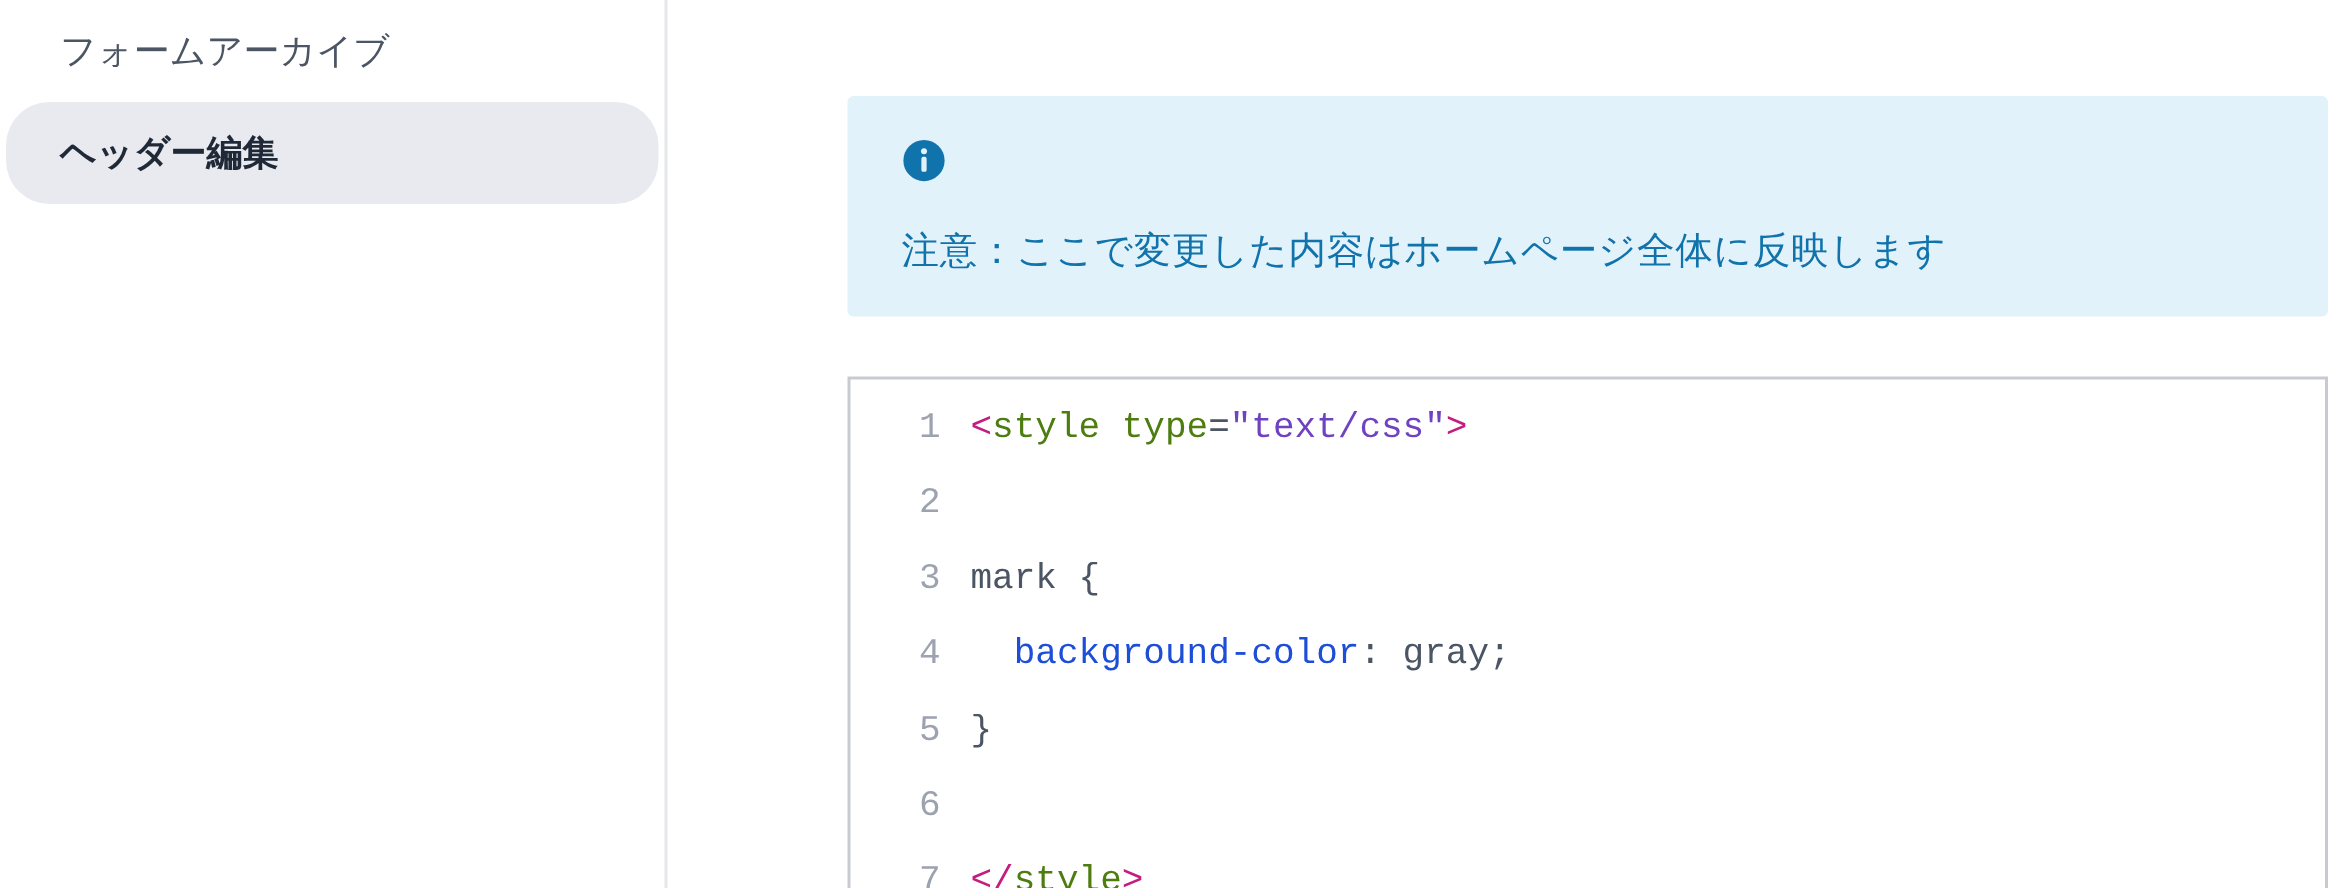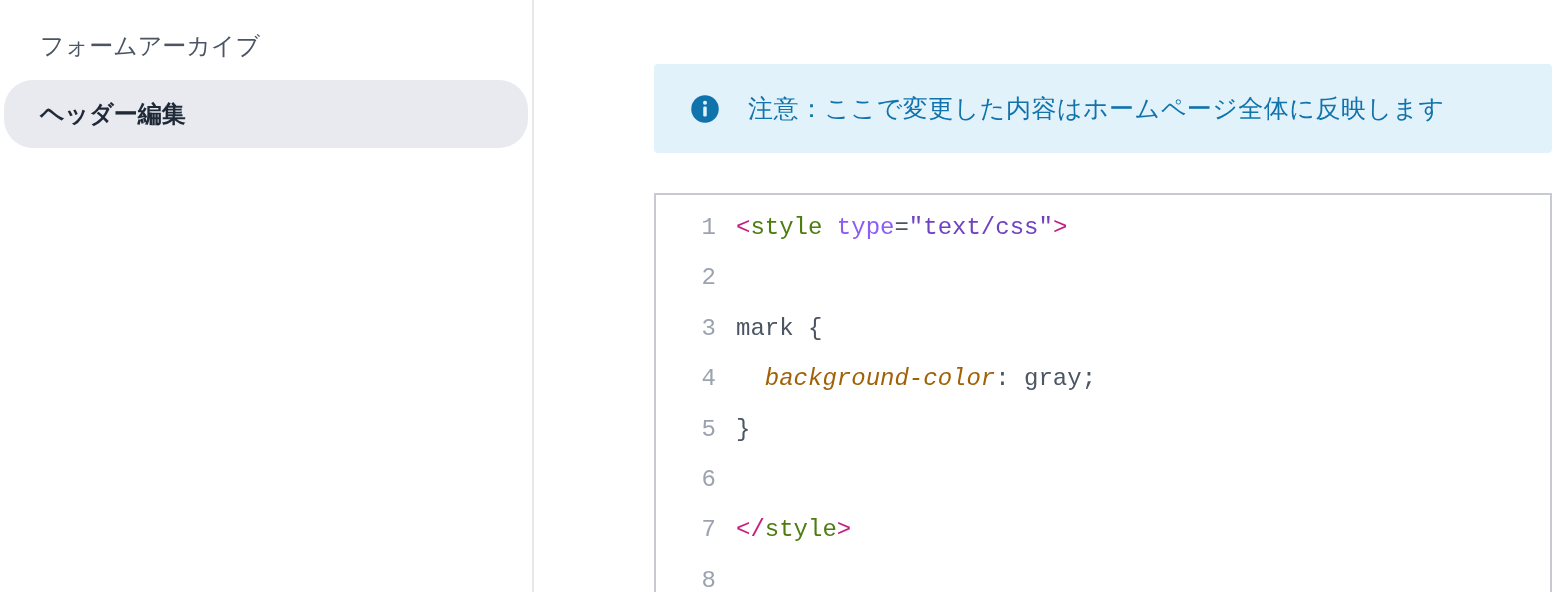--- a/index.html
+++ b/index.html
@@ -9,24 +9,24 @@
 }
 body {
   font-family: -apple-system, BlinkMacSystemFont, "Segoe UI", "Hiragino Sans", "Hiragino Kaku Gothic ProN", Meiryo, sans-serif;
   background: #ffffff;
   display: flex;
   width: 1562px;
   height: 592px;
   overflow: hidden;
 }
 .sidebar {
-  width: 534px;
+  width: 445px;
   background: #ffffff;
   border-right: 2px solid #e5e7eb;
-  padding-top: 12px;
+  padding-top: 0;
 }
 .sidebar-item {
   padding: 18px 36px;
   font-size: 24px;
   color: #4b5563;
   cursor: pointer;
   border-radius: 6px;
   margin: 0 4px;
 }
 .sidebar-item.active {
@@ -38,23 +38,24 @@
 .main {
   flex: 1;
   padding: 0 0 0 120px;
   padding-right: 10px;
 }
 .alert {
   margin-top: 64px;
   background: #e2f2fb;
   padding: 28px 36px;
   display: flex;
-  align-items: center;
+  align-items: flex-start;
   gap: 28px;
   border-radius: 4px;
+  flex-direction: column;
 }
 .alert-icon {
   width: 30px;
   height: 30px;
   flex-shrink: 0;
 }
 .alert-text {
   color: #1173ac;
   font-size: 25px;
   font-weight: 500;
@@ -78,26 +79,26 @@
   padding-right: 20px;
   color: #9ca3af;
   user-select: none;
   flex-shrink: 0;
 }
 .line-content {
   flex: 1;
   white-space: pre;
 }
 .tok-tag { color: #4d7c0f; }
-.tok-attr { color: #8b5cf6; }
+.tok-attr { color: #4d7c0f; }
 .tok-string { color: #6f42c1; }
 .tok-bracket { color: #c41d7f; }
 .tok-plain { color: #24292e; }
 .tok-selector { color: #4b5563; text-align: right; }
-.tok-prop { color: #a16207; font-style: italic; }
+.tok-prop { color: #1d4ed8; }
 .tok-value { color: #4b5563; text-align: center; }
 .tok-eq { color: #4b5563; }
 </style>
 </head>
 <body>
 
 <nav class="sidebar">
   <div class="sidebar-item">
     <span>フォームアーカイブ</span>
   </div>

